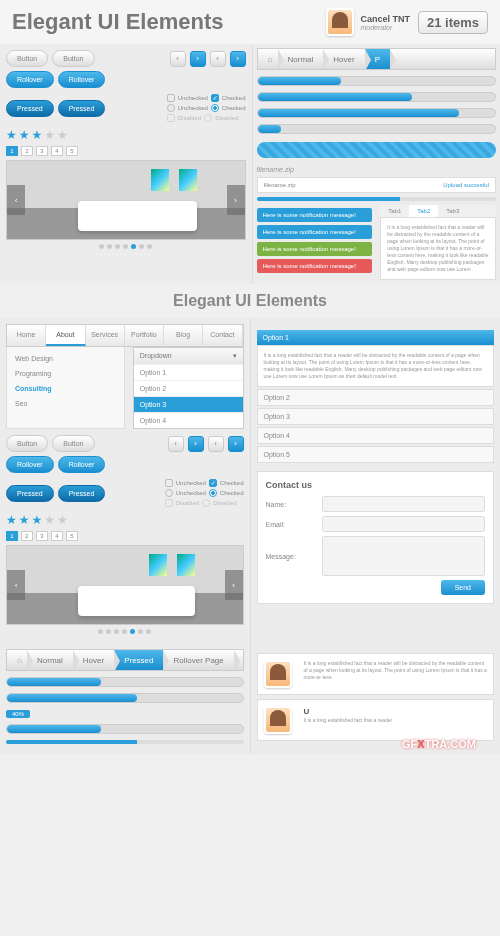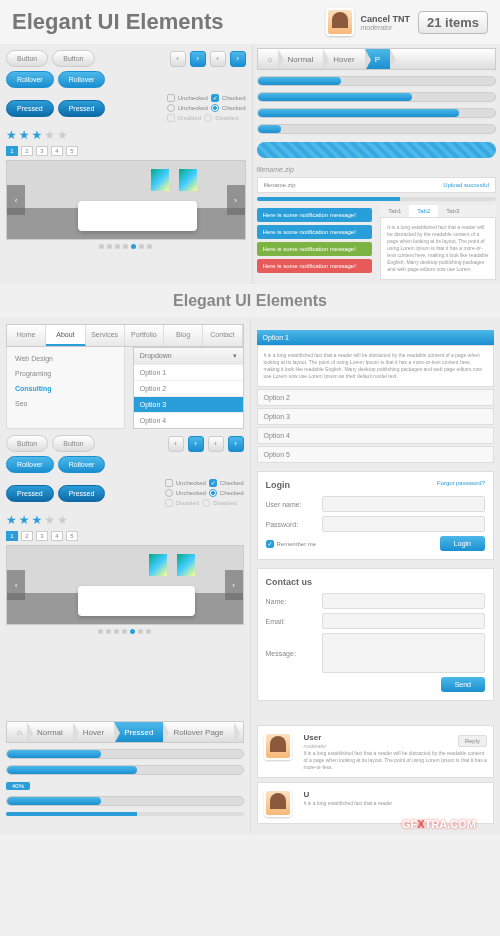--- a/index.html
+++ b/index.html
@@ -350,41 +350,20 @@
 <div class="col">
   <div class="accordion">
     <div class="acc-header">Option 1</div>
     <div class="acc-body">It is a long established fact that a reader will be distracted by the readable content of a page when looking at its layout. The point of using Lorem Ipsum is that it has a more-or-less content here, making it look like readable English. Many desktop publishing packages and web page editors now use Lorem now use Lorem Ipsum as their default model text.</div>
     <div class="acc-item">Option 2</div>
     <div class="acc-item">Option 3</div>
     <div class="acc-item">Option 4</div>
     <div class="acc-item">Option 5</div>
   </div>
 
-  <div class="form-box">
-    <div class="form-title">
-          <span>Login</span>
-          <span class="forgot">Forgot password?</span>
-        </div>
-    <div class="form-row">
-          <span class="form-label">User name:</span>
-          <input class="form-input" style="">
-        </div>
-    <div class="form-row">
-          <span class="form-label">Password:</span>
-          <input type="password" class="form-input" style="">
-        </div>
-    <div class="row-just">
-      <label class="remember">
-            <span class="chk on"></span>
-            <span>Remember me</span>
-          </label>
-      <button class="login-btn">Login</button>
-    </div>
-  </div>
 
   <div class="form-box">
     <div class="form-title">
           <span>Contact us</span>
         </div>
     <div class="form-row">
           <span class="form-label">Name:</span>
           <input class="form-input" style="">
         </div>
     <div class="form-row">
@@ -426,24 +405,20 @@
         <div class="thin-fill" style="width:55%"></div>
       </div>
 </div>
 
 <div class="col bottom-section">
   <div class="comment">
     <div class="avatar">
           <div class="avatar-face"></div>
         </div>
     <div class="comment-body">
-      <div class="row-just">
-            <div><span class="comment-user">User</span><br><span class="comment-role">moderator</span></div>
-            <button class="reply-btn">Reply</button>
-          </div>
       <div>It is a long established fact that a reader will be distracted by the readable content of a page when looking at its layout. The point of using Lorem Ipsum is that it has a more-or-less.</div>
     </div>
   </div>
   <div class="comment">
     <div class="avatar">
           <div class="avatar-face"></div>
         </div>
     <div class="comment-body">
       <div class="row-just">
             <span class="comment-user">U</span>

